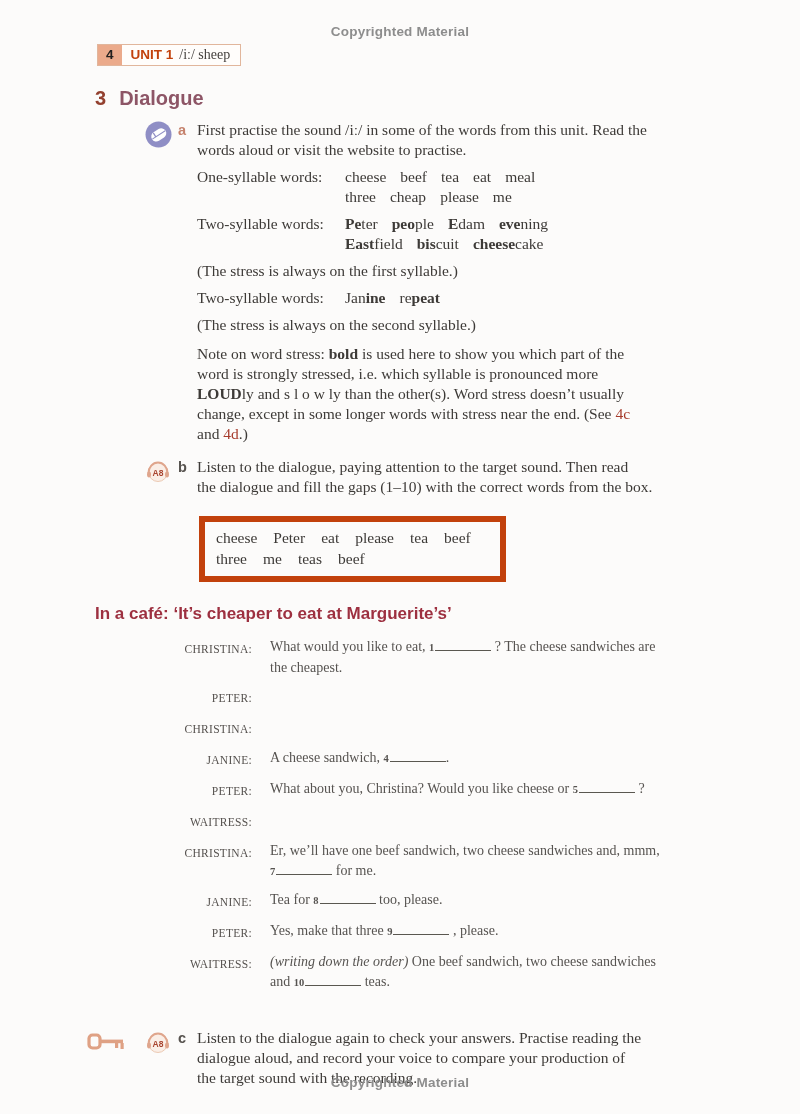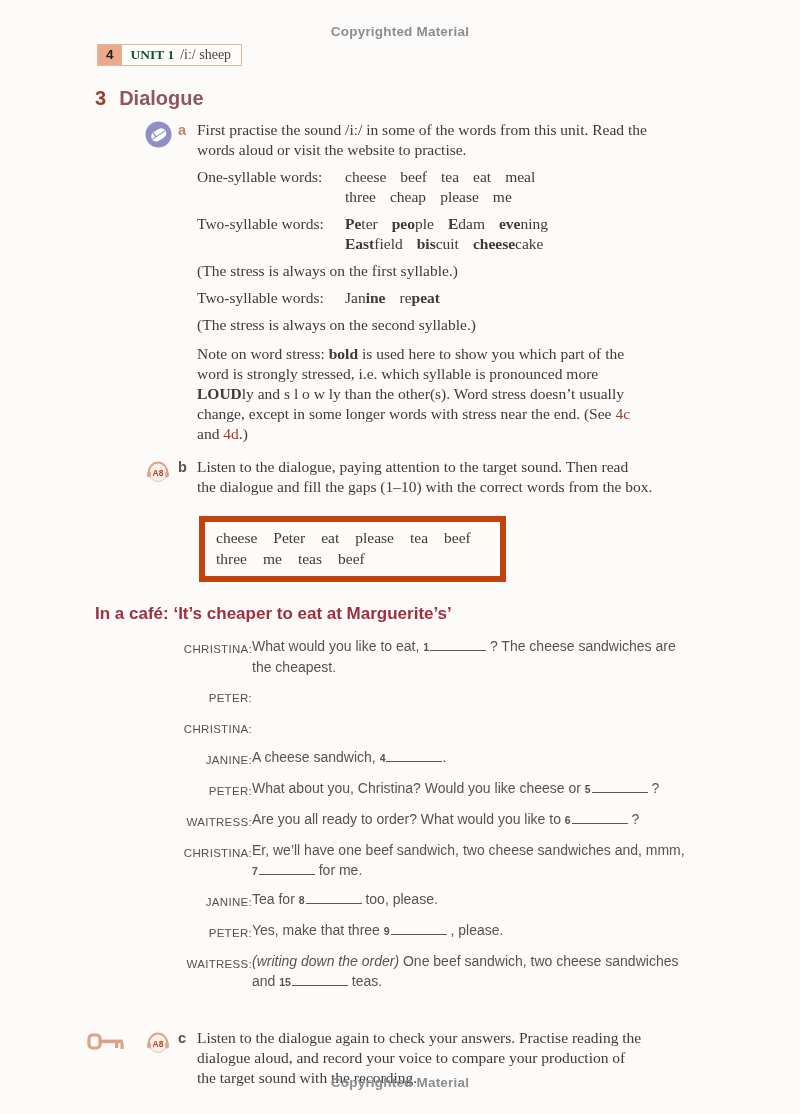--- a/index.html
+++ b/index.html
@@ -12,21 +12,21 @@
   .copyright { text-align:center; font-family:"Liberation Sans", sans-serif;
     font-weight:bold; font-size:13.5px; color:#8d8d8d; letter-spacing:.2px; }
   .copyright.top { padding-top:24px; }
   .copyright.bottom { position:absolute; bottom:24px; left:0; width:100%; }
 
   .unit-tab { display:inline-flex; margin:5px 0 0 97px; border:1px solid #e1b69c;
     font-size:13.5px; line-height:20px; background:#fffdfb; }
   .unit-tab .tab-num { background:#ebaa8b; color:#23201e; font-family:"Liberation Sans",sans-serif;
     font-weight:bold; padding:0 8px; }
   .unit-tab .tab-rest { padding:0 10px 0 9px; white-space:nowrap; }
-  .unit-tab .unit-word { font-family:Liberation Serif, serif; font-weight:bold; color:#14532d; margin-right:6px; }
+  .unit-tab .unit-word { font-family:Liberation Sans, sans-serif; font-weight:bold; color:#c2410c; margin-right:6px; }
   .unit-tab .unit-phon { color:#45413e; font-size:14px; }
 
   .section-heading { margin:21px 0 0 95px; font-family:"Liberation Sans",sans-serif; }
   .section-heading .num { font-size:20px; font-weight:bold; color:#93402f; margin-right:13px; }
   .section-heading .title { font-size:20px; font-weight:600; color:#8d5566; }
 
   .exercise { display:flex; margin-left:145px; position:relative; }
   .ex-a { margin-top:10px; }
   .ex-b { margin-top:13px; }
   .ex-c { margin-top:36px; }
@@ -52,21 +52,21 @@
   .word-box { display:inline-block; border:6px solid #c2410c; margin:12px 0 0 2px;
     padding:5px 13px 7px 11px; }
   .word-box .word { margin-right:16px; }
   .word-box .word-row { line-height:21px; }
 
   .cafe-heading { margin:22px 4px 0 95px; font-family:"Liberation Sans",sans-serif;
     font-weight:bold; font-size:17px; color:#9d3040; }
 
   .dialogue { margin:13px 0 0 140px; font-family:"Liberation Sans",sans-serif;
     font-size:14px; line-height:19.5px; color:#565350; }
-  .d-row { display:grid; grid-template-columns:112px 1fr; column-gap:0; margin-bottom:9px; }
+  .d-row { display:grid; grid-template-columns:112px 1fr; column-gap:18px; margin-bottom:9px;font-family:Liberation Serif, serif; }
   .d-speaker { text-align:right; font-size:11.5px; letter-spacing:.3px; padding-top:2.5px;
     color:#55514e; }
   .d-text { width:458px; }
   .gap { white-space:nowrap; }
   .gap-num { font-weight:bold; font-size:10.5px; margin-right:1px; }
   .gap-line { display:inline-block; width:56px; height:11px; border-bottom:1.2px solid #5a5750; }
   .ex-c .ex-body { font-size:15.5px; }
   .key-abs { position:absolute; left:-58px; top:3px; }
 </style>
 </head>
@@ -166,37 +166,36 @@
       <div class="d-row">
         <span class="d-speaker">JANINE:</span>
         <div class="d-text"><span>A cheese sandwich, </span><span class="gap"><span class="gap-num">4</span><span class="gap-line"></span></span><span>.</span></div>
       </div>
       <div class="d-row">
         <span class="d-speaker">PETER:</span>
         <div class="d-text"><span>What about you, Christina? Would you like cheese or </span><span class="gap"><span class="gap-num">5</span><span class="gap-line"></span></span><span> ?</span></div>
       </div>
       <div class="d-row">
         <span class="d-speaker">WAITRESS:</span>
-        <div class="d-text"><span>Are you all ready to order? What would you like to </span><span class="gap"><span class="gap-num">6</span><span class="gap-line"></span></span><span> ?</span></div>
       </div>
       <div class="d-row">
         <span class="d-speaker">CHRISTINA:</span>
         <div class="d-text"><span>Er, we’ll have one beef sandwich, two cheese sandwiches and, mmm,</span><br><span class="gap"><span class="gap-num">7</span><span class="gap-line"></span></span><span> for me.</span></div>
       </div>
       <div class="d-row">
         <span class="d-speaker">JANINE:</span>
         <div class="d-text"><span>Tea for </span><span class="gap"><span class="gap-num">8</span><span class="gap-line"></span></span><span> too, please.</span></div>
       </div>
       <div class="d-row">
         <span class="d-speaker">PETER:</span>
         <div class="d-text"><span>Yes, make that three </span><span class="gap"><span class="gap-num">9</span><span class="gap-line"></span></span><span> , please.</span></div>
       </div>
       <div class="d-row">
         <span class="d-speaker">WAITRESS:</span>
-        <div class="d-text"><span class="ital">(writing down the order) </span><span>One beef sandwich, two cheese sandwiches</span><br><span>and </span><span class="gap"><span class="gap-num">15</span><span class="gap-line"></span></span><span> teas.</span></div>
+        <div class="d-text"><span class="ital">(writing down the order) </span><span>One beef sandwich, two cheese sandwiches</span><br><span>and </span><span class="gap"><span class="gap-num">10</span><span class="gap-line"></span></span><span> teas.</span></div>
       </div>
     </div>
 
   
   <div class="exercise ex-c">
     <div class="key-abs">
       <svg width="40" height="24" viewBox="0 0 40 24">
         <rect x="2" y="4" width="11" height="13" rx="3.5" fill="none" stroke="#dfa184" stroke-width="3.2"></rect>
         <rect x="13" y="8.6" width="23" height="3.6" fill="#dfa184"></rect>
         <rect x="28" y="12" width="3.2" height="5" fill="#dfa184"></rect>

